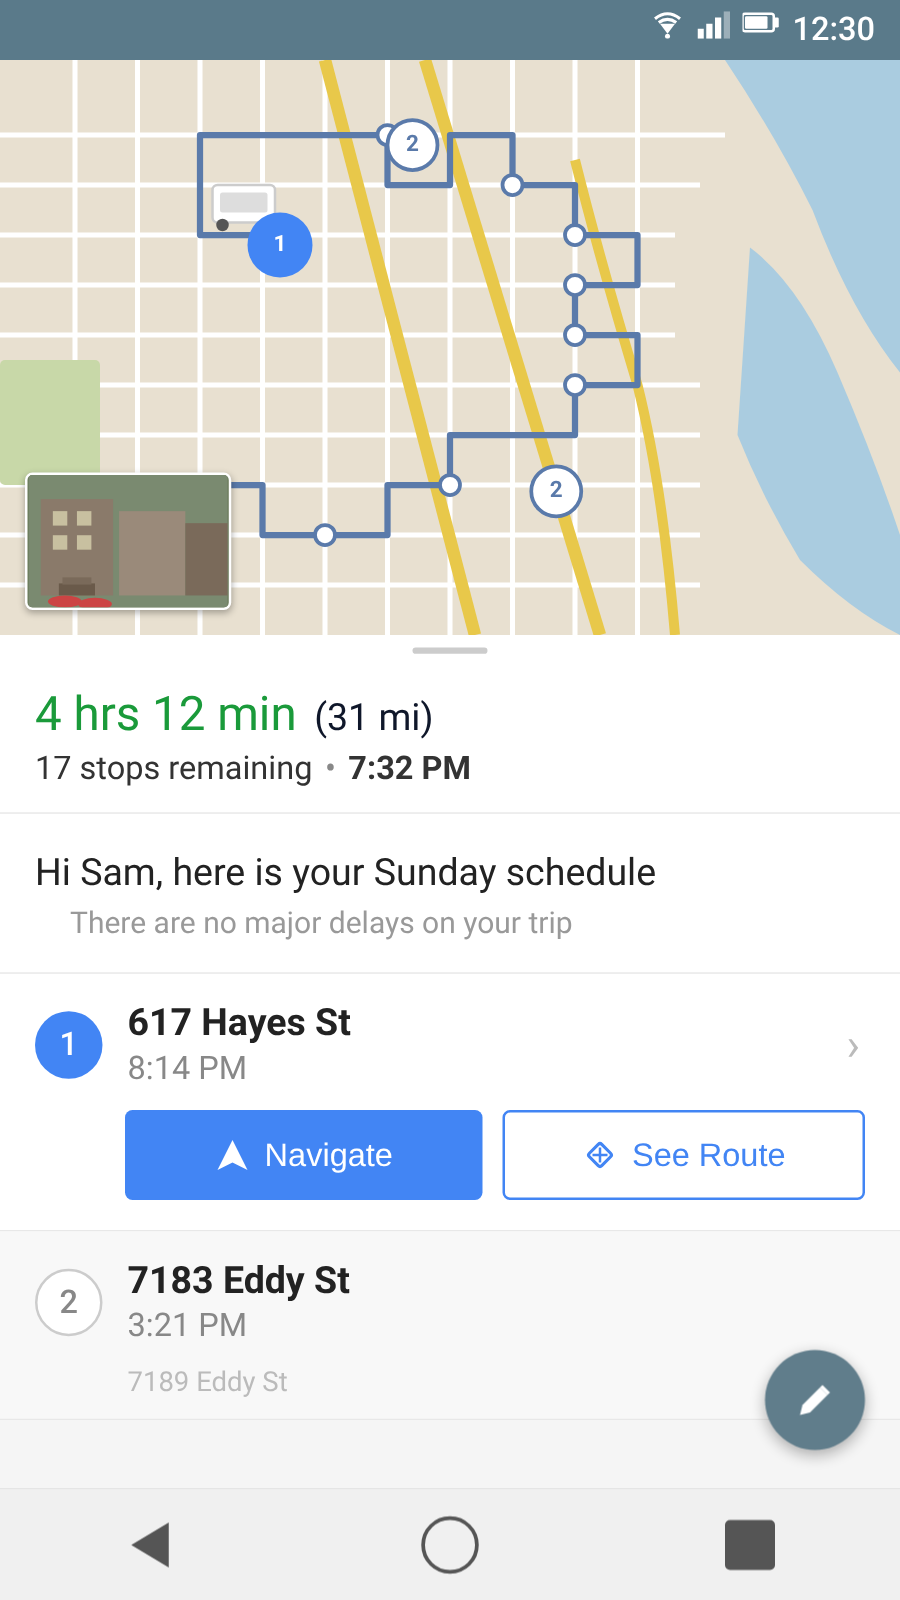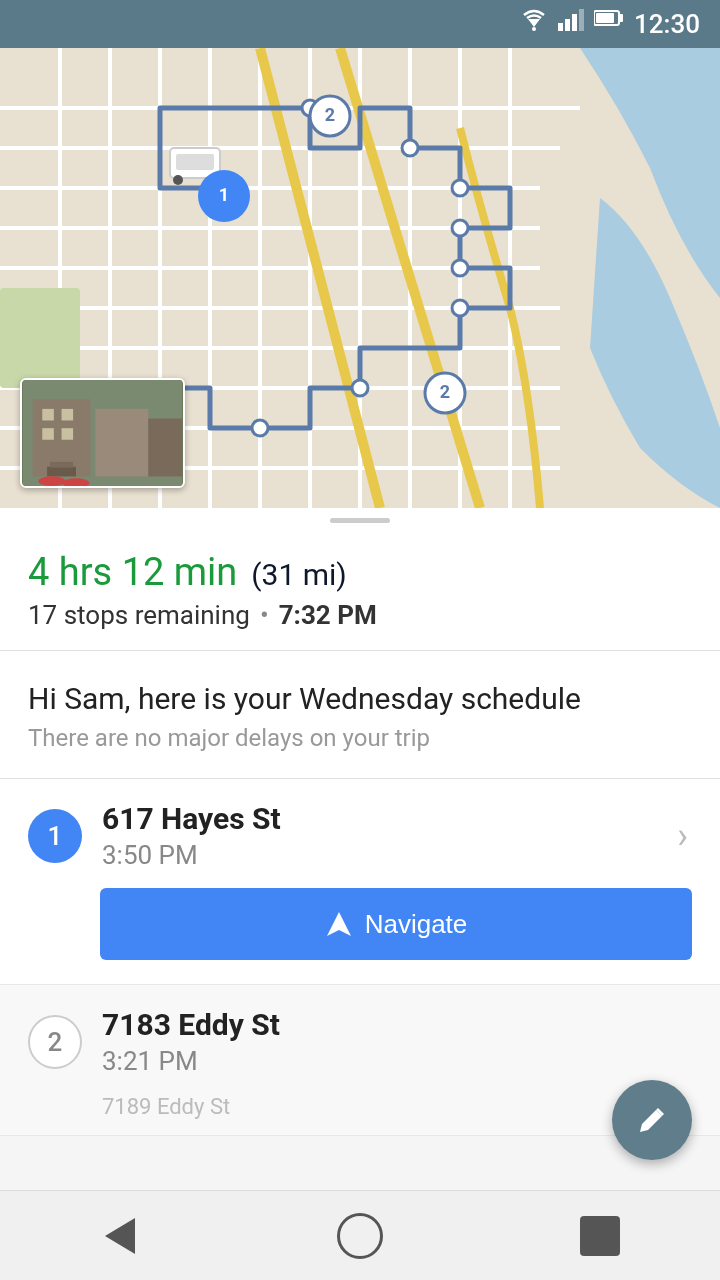--- a/index.html
+++ b/index.html
@@ -130,20 +130,21 @@
     .schedule-title {
       font-size: 30px;
       color: #222;
       margin-bottom: 8px;
       font-weight: 400;
     }
     .schedule-subtitle {
       font-size: 24px;
       color: #999;
       font-weight: 400;
+      margin-left: 28px;
     }
 
     
     .stop-item {
       background: white;
       border-bottom: 1px solid #e8e8e8;
     }
     .stop-item.active {
       background: white;
     }
@@ -490,42 +491,51 @@
     <span class="distance">(31 mi)</span>
   </div>
   <div class="stops-row">
     <span>17 stops remaining</span>
     <span class="dot-separator">•</span>
     <span class="stops-eta">7:32 PM</span>
   </div>
 </div>
 
 <div class="schedule-section">
-  <div class="schedule-title">Hi Sam, here is your Wednesday schedule</div>
+  <div class="schedule-title">Hi Sam, here is your Sunday schedule</div>
   <div class="schedule-subtitle">There are no major delays on your trip</div>
 </div>
 
 <div class="stop-item active">
   <div class="stop-header">
     <div class="stop-number-badge blue">
       <span>1</span>
     </div>
     <div class="stop-info">
       <div class="stop-address">617 Hayes St</div>
-      <div class="stop-time">3:50 PM</div>
+      <div class="stop-time">8:14 PM</div>
     </div>
     <span class="chevron-right">›</span>
   </div>
   <div class="action-buttons">
     <button class="btn-navigate">
 
       <svg width="28" height="28" viewBox="0 0 28 28">
         <polygon points="14,2 26,26 14,20 2,26" fill="white"></polygon>
       </svg>
       <span>Navigate</span>
+    </button>
+    <button class="btn-see-route">
+
+      <svg width="28" height="28" viewBox="0 0 28 28">
+        <rect x="7" y="7" width="14" height="14" rx="2" fill="none" stroke="#4285f4" stroke-width="2.5" transform="rotate(45 14 14)"></rect>
+        <line x1="14" y1="8" x2="14" y2="20" stroke="#4285f4" stroke-width="2"></line>
+        <line x1="8" y1="14" x2="20" y2="14" stroke="#4285f4" stroke-width="2"></line>
+      </svg>
+      <span>See Route</span>
     </button>
   </div>
 </div>
 
 <div class="stop-item inactive">
   <div class="stop-header">
     <div class="stop-number-badge gray">
       <span>2</span>
     </div>
     <div class="stop-info">

